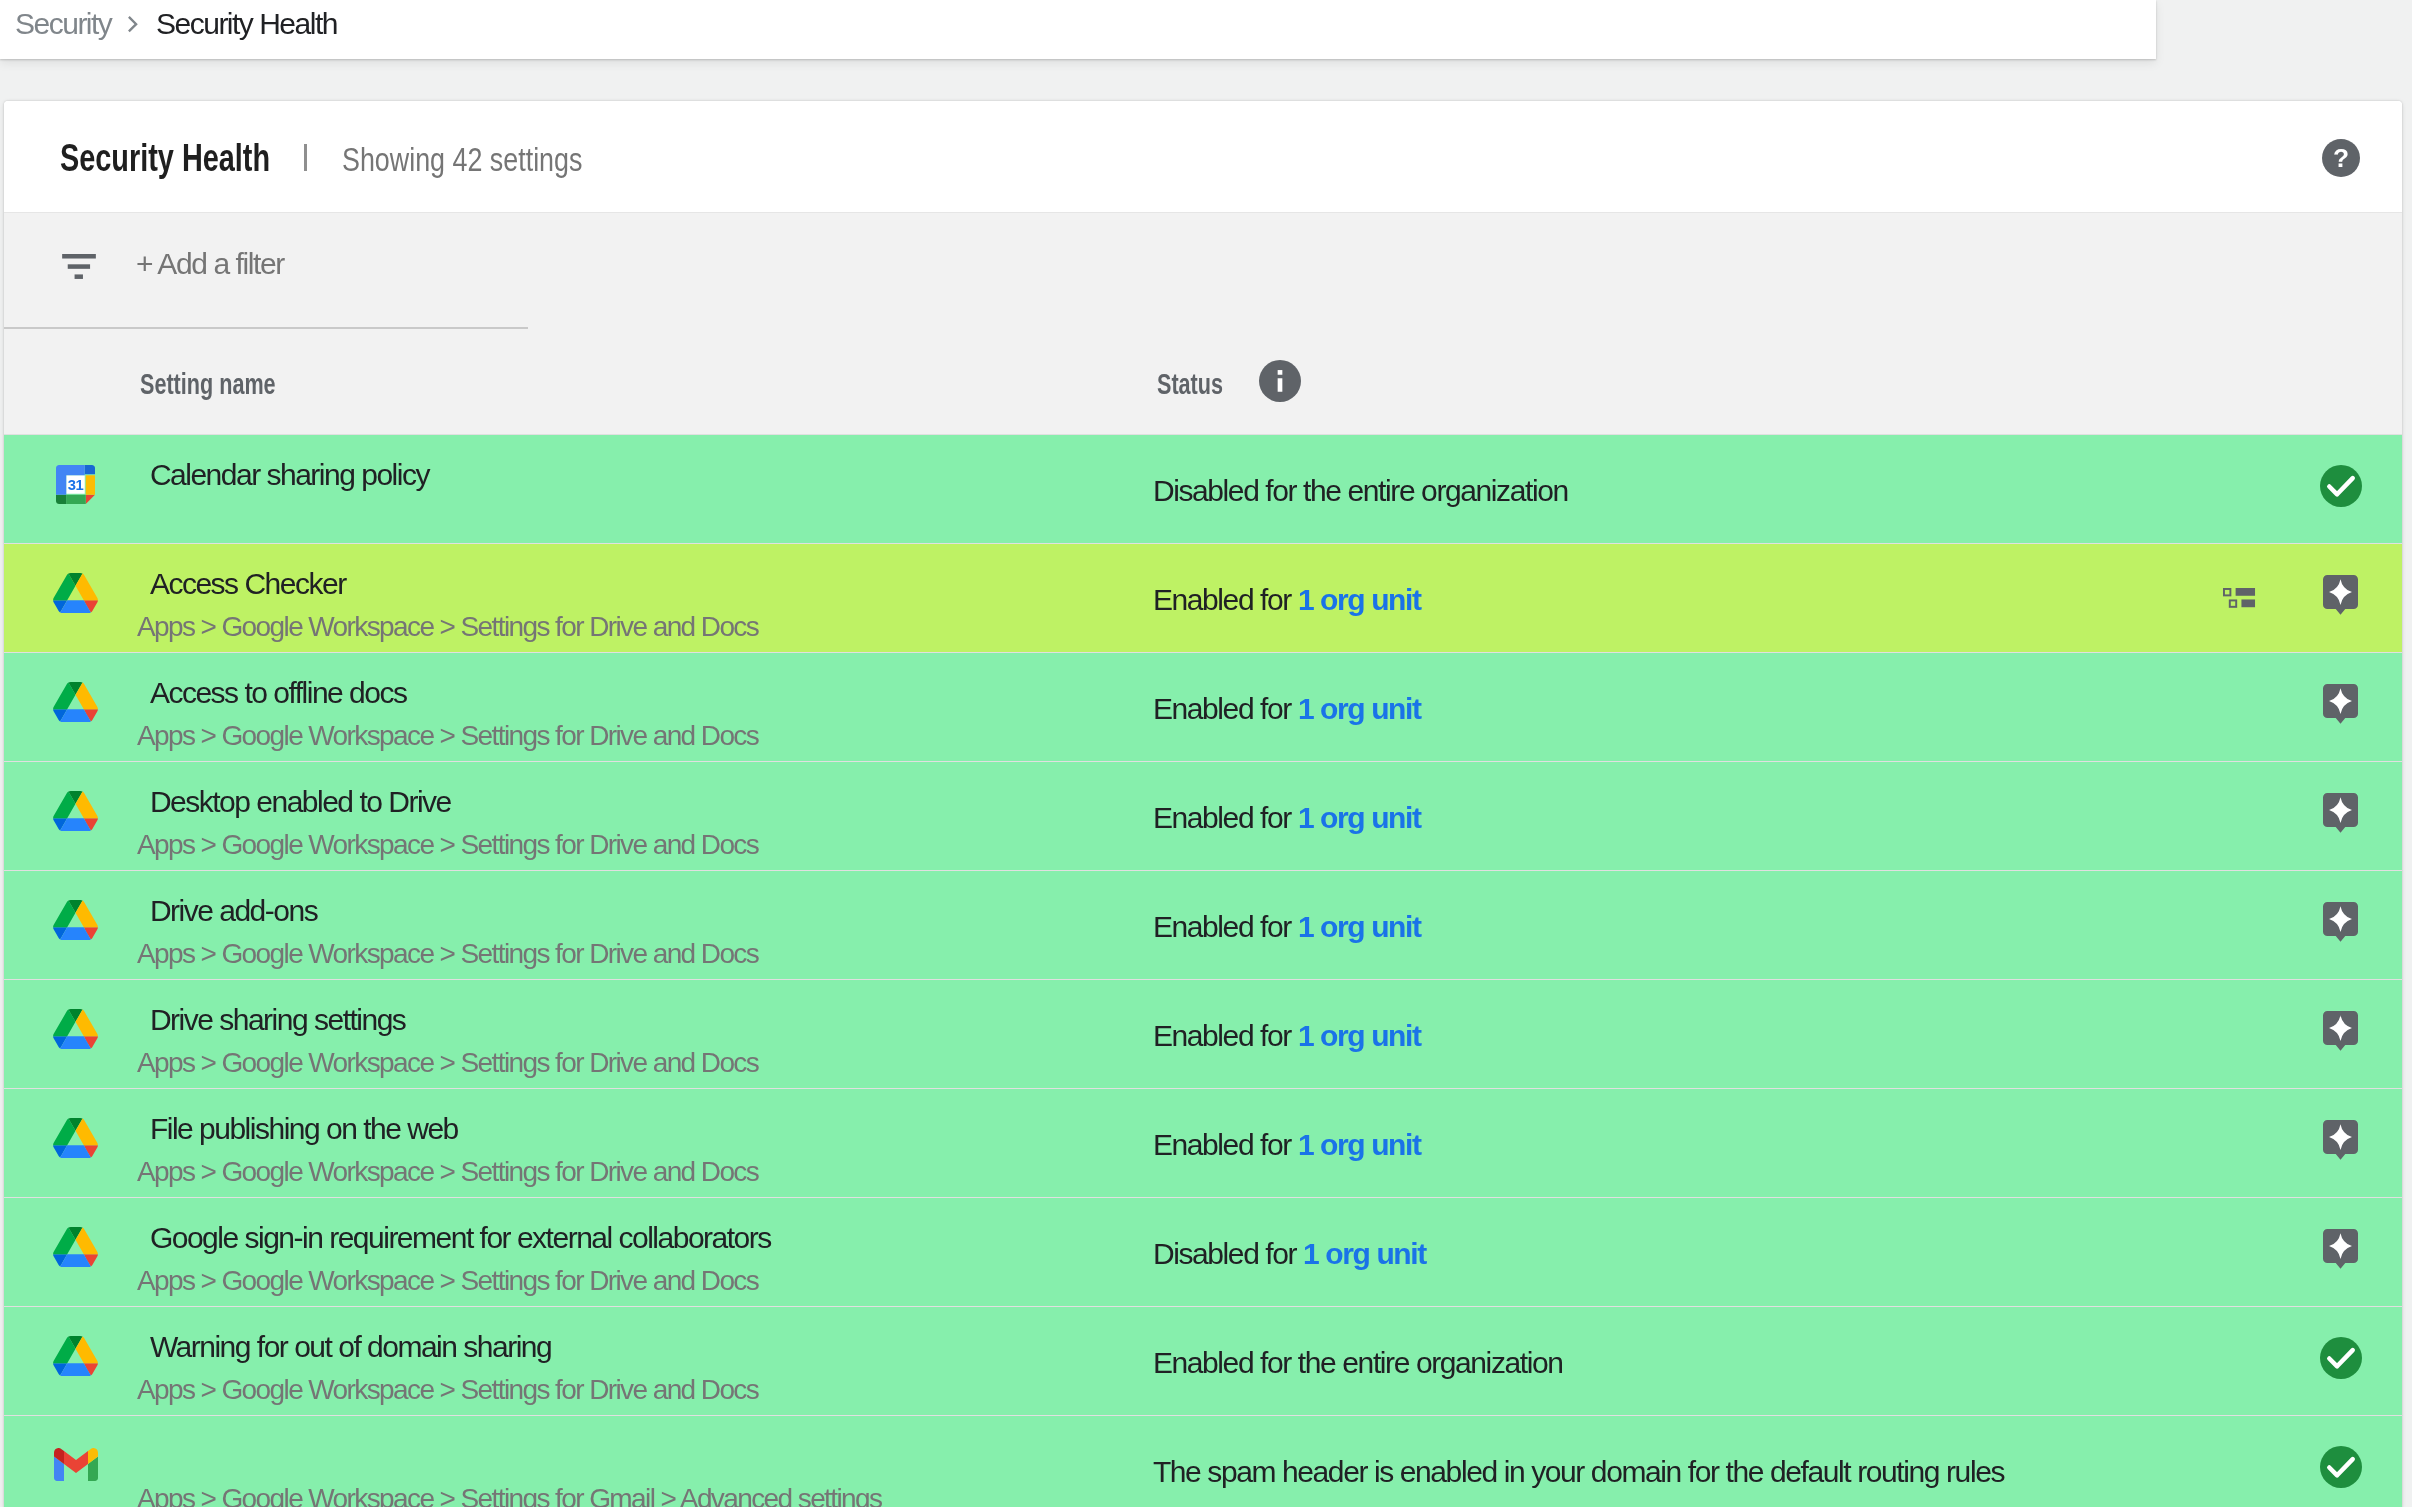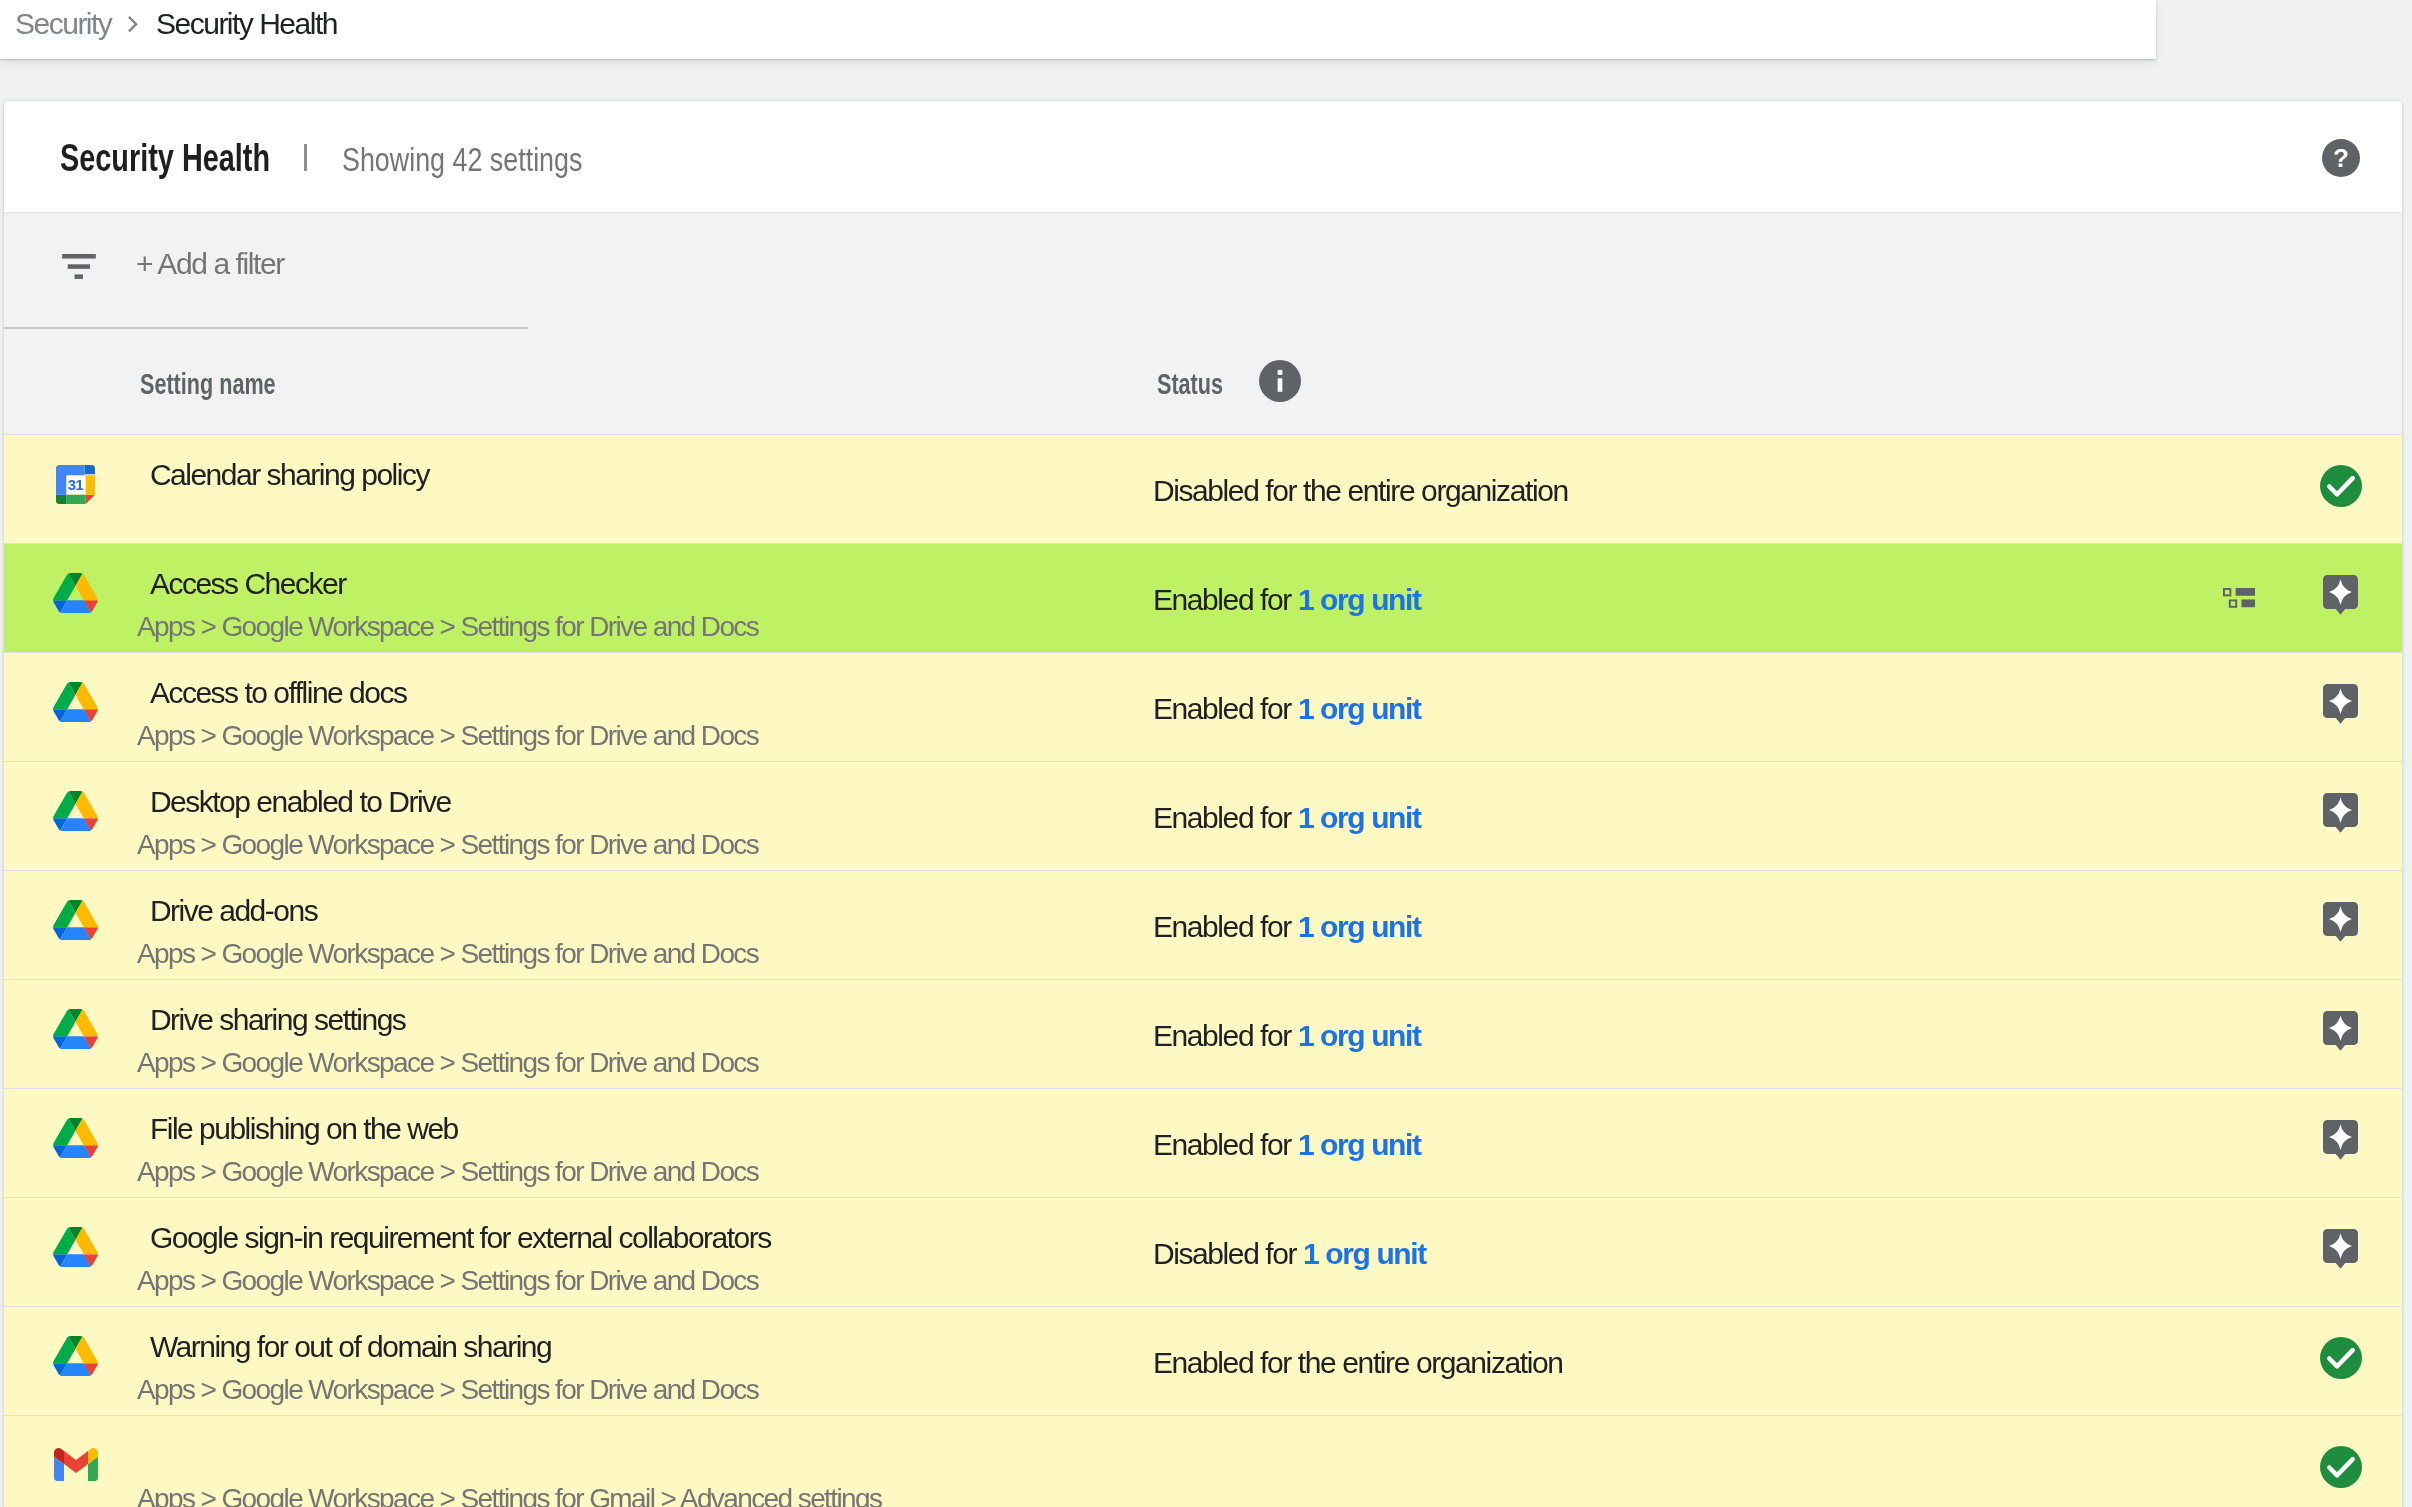--- a/index.html
+++ b/index.html
@@ -8,21 +8,21 @@
 .card{position:absolute;left:3.9px;top:101px;width:2398px;height:1407px;background:#fff;border-radius:3.9px 3.9px 0 0;box-shadow:0 0 1.9px rgba(0,0,0,.2),0 1.9px 5.8px rgba(0,0,0,.10);overflow:hidden;}
 .cardhead{position:absolute;left:0;top:0;width:100%;height:111px;background:#fff;}
 .ctitle{position:absolute;left:56px;top:37px;font-size:39px;line-height:39px;font-weight:700;color:#1f1f1f;transform:scaleX(.74);transform-origin:0 50%;white-space:nowrap;}
 .csep{position:absolute;left:300px;top:43px;width:2.9px;height:27px;background:#8f8f8f;}
 .cshow{position:absolute;left:338px;top:41px;font-size:34px;line-height:34px;color:#757575;transform:scaleX(.79);transform-origin:0 50%;white-space:nowrap;}
 .band{position:absolute;left:0;top:111px;width:100%;height:222px;background:#f2f2f2;border-top:1.9px solid #e6e6e6;}
 .addfilter{position:absolute;left:132px;top:148px;font-size:30px;line-height:30px;letter-spacing:-1.4px;color:#757575;white-space:nowrap;}
 .funder{position:absolute;left:0;top:226px;width:524px;height:1.9px;background:#c9c9c9;}
 .hname{position:absolute;top:268px;font-size:30px;line-height:30px;font-weight:700;color:#5f6368;transform:scaleX(.72);transform-origin:0 50%;white-space:nowrap;}
 .rows{position:absolute;left:0;top:333px;width:100%;}
-.row{position:relative;width:100%;height:109px;border-top:1.9px solid #e0e0e0;background:#fef9c3;}
+.row{position:relative;width:100%;height:109px;border-top:1.9px solid #e0e0e0;background:#86efac;}
 .row.sel{background:#bef264;}
 .icon{position:absolute;}
 .t1{position:absolute;left:146px;top:25px;font-size:30px;line-height:30px;letter-spacing:-1.5px;color:#202124;white-space:nowrap;}
 .t2{position:absolute;left:133px;top:69px;font-size:28px;line-height:28px;letter-spacing:-1.6px;color:#757575;white-space:nowrap;}
 .st{position:absolute;left:1149px;top:41px;font-size:30px;line-height:30px;letter-spacing:-1.4px;color:#202124;white-space:nowrap;}
 .st a{color:#1a73e8;text-decoration:none;font-weight:bold;}
 .ric{position:absolute;left:2316px;top:30px;}
 .shld{position:absolute;left:2319px;top:31px;}
 .dtl{position:absolute;left:2219px;top:44px;}
 </style></head><body>
@@ -229,20 +229,21 @@
       </div>
 <div class="row">
         <svg class="icon" style="left:50px;top:32px;" width="44" height="33" viewBox="52 42 88 66">
 <path fill="#4285f4" d="M58 108h14V74L52 59v43c0 3.32 2.69 6 6 6"></path>
 <path fill="#34a853" d="M120 108h14c3.32 0 6-2.69 6-6V59l-20 15"></path>
 <path fill="#fbbc04" d="M120 48v26l20-15v-8c0-7.42-8.47-11.65-14.4-7.2"></path>
 <path fill="#ea4335" d="M72 74V48l24 18 24-18v26L96 92"></path>
 <path fill="#c5221f" d="M52 51v8l20 15V48l-5.6-4.2c-5.94-4.45-14.4-.22-14.4 7.2"></path>
         </svg>
         <span class="t2">Apps &gt; Google Workspace &gt; Settings for Gmail &gt; Advanced settings</span>
+        <span class="st">The spam header is enabled in your domain for the default routing rules</span>
         <svg class="ric" width="42" height="42" viewBox="0 0 43 43">
           <circle cx="21.5" cy="21.5" r="21.5" fill="#1e8e3e"></circle>
           <path d="M9.5 22l8 8 16-16.5" fill="none" stroke="#fff" stroke-width="4.6" stroke-linecap="round" stroke-linejoin="round"></path>
         </svg>
       </div>
 </div>
 </div>
 
 
 </body></html>

